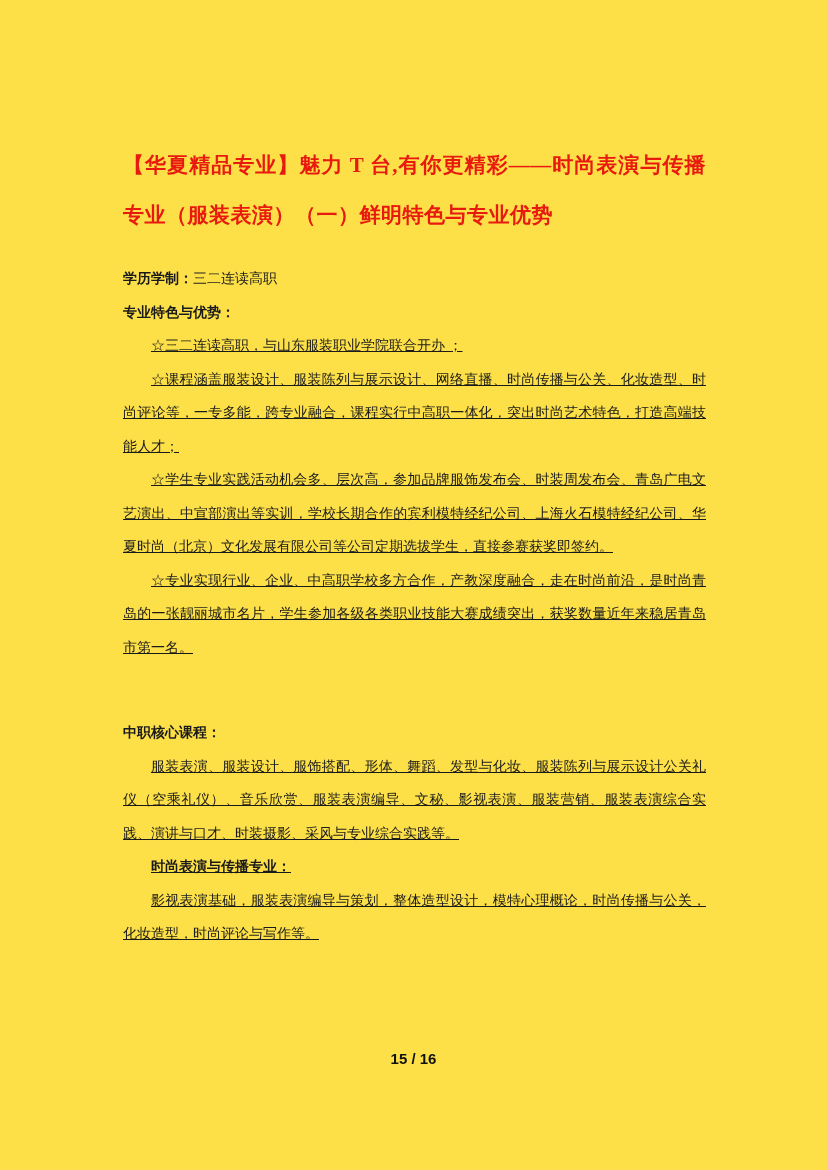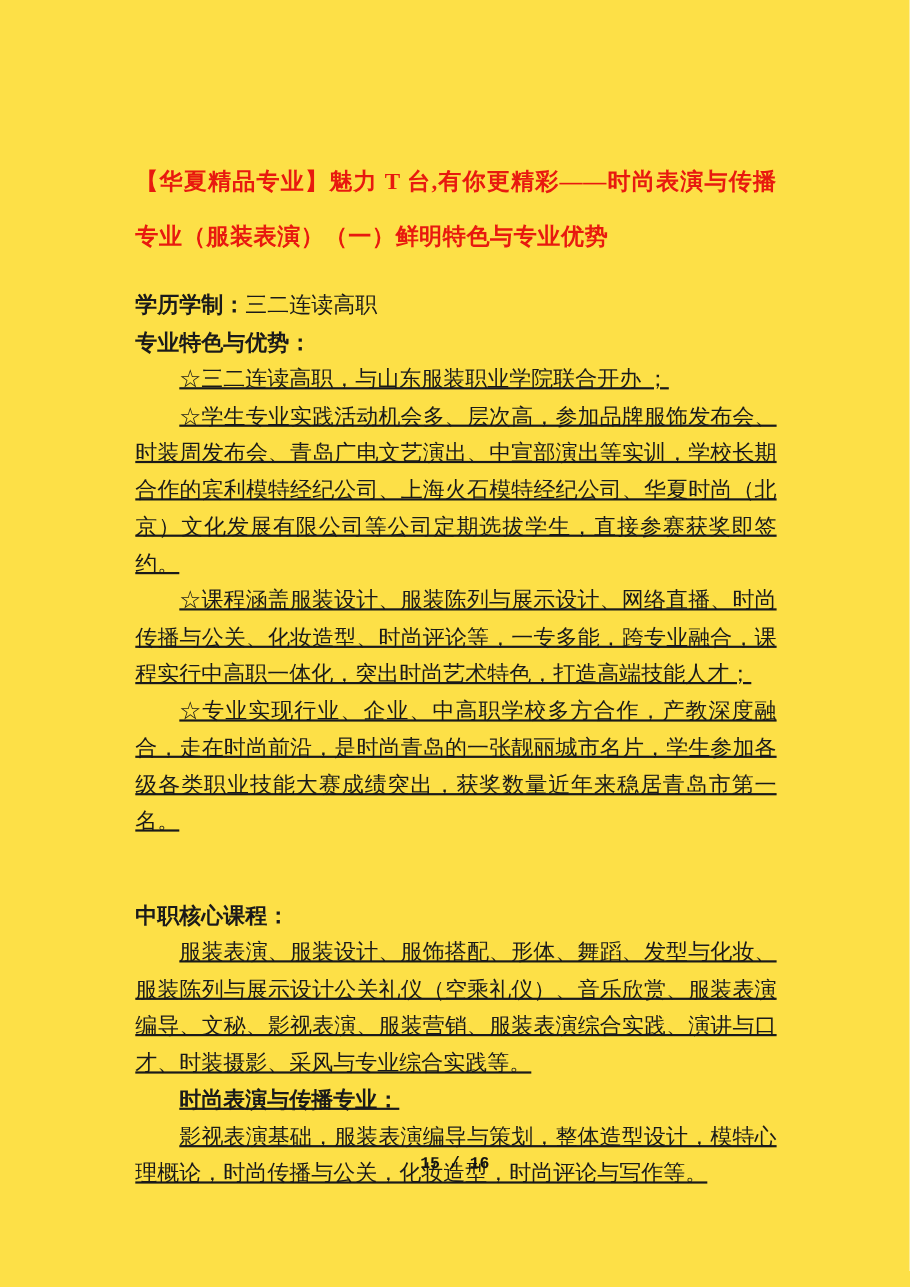--- a/index.html
+++ b/index.html
@@ -25,37 +25,37 @@
   }
   .doc-title {
     font-size: 21px;
     line-height: 50px;
     font-weight: bold;
     letter-spacing: 0.5px;
     text-align: justify;
     margin: 0 0 22px 0;
   }
   .body-text {
-    font-size: 20px;
+    font-size: 14px;
     line-height: 33.5px;
     text-align: justify;
     margin: 0;
   }
   .field-line { margin: 0; }
   .bold { font-weight: bold; }
   .indent2 { text-indent: 2em; text-decoration: underline; }
   .para { margin: 0; }
   .gap-before-core { margin-top: 52px; }
   .footer {
     position: absolute;
     left: 0;
     right: 0;
     top: 1050px;
     text-align: center;
-    font-family: Liberation Mono, monospace;
+    font-family: Liberation Sans, sans-serif;
     font-size: 15px;
     font-weight: bold;
     color: #111111;
   }
 </style>
 </head>
 <body>
 
 <div class="page">
   <div class="content">
@@ -63,23 +63,23 @@
     <h1 class="doc-title" style="color: rgb(232, 25, 15);">【华夏精品专业】魅力 T 台,有你更精彩——时尚表演与传播专业（服装表演）（一）鲜明特色与专业优势</h1>
 
     <p class="body-text field-line">
       <span class="bold">学历学制：</span><span>三二连读高职</span>
     </p>
 
     <p class="body-text bold">专业特色与优势：</p>
 
     <p class="body-text para indent2">☆三二连读高职，与山东服装职业学院联合开办 ；</p>
 
+    <p class="body-text para indent2">☆课程涵盖服装设计、服装陈列与展示设计、网络直播、时尚传播与公关、化妆造型、时尚评论等，一专多能，跨专业融合，课程实行中高职一体化，突出时尚艺术特色，打造高端技能人才；</p>
+
     <p class="body-text para indent2">☆学生专业实践活动机会多、层次高，参加品牌服饰发布会、时装周发布会、青岛广电文艺演出、中宣部演出等实训，学校长期合作的宾利模特经纪公司、上海火石模特经纪公司、华夏时尚（北京）文化发展有限公司等公司定期选拔学生，直接参赛获奖即签约。</p>
-
-    <p class="body-text para indent2">☆课程涵盖服装设计、服装陈列与展示设计、网络直播、时尚传播与公关、化妆造型、时尚评论等，一专多能，跨专业融合，课程实行中高职一体化，突出时尚艺术特色，打造高端技能人才；</p>
 
     <p class="body-text para indent2">☆专业实现行业、企业、中高职学校多方合作，产教深度融合，走在时尚前沿，是时尚青岛的一张靓丽城市名片，学生参加各级各类职业技能大赛成绩突出，获奖数量近年来稳居青岛市第一名。</p>
 
     <p class="body-text bold gap-before-core">中职核心课程：</p>
 
     <p class="body-text para indent2">服装表演、服装设计、服饰搭配、形体、舞蹈、发型与化妆、服装陈列与展示设计公关礼仪（空乘礼仪）、音乐欣赏、服装表演编导、文秘、影视表演、服装营销、服装表演综合实践、演讲与口才、时装摄影、采风与专业综合实践等。</p>
 
     <p class="body-text bold indent2">时尚表演与传播专业：</p>
 
     <p class="body-text para indent2">影视表演基础，服装表演编导与策划，整体造型设计，模特心理概论，时尚传播与公关，化妆造型，时尚评论与写作等。</p>

